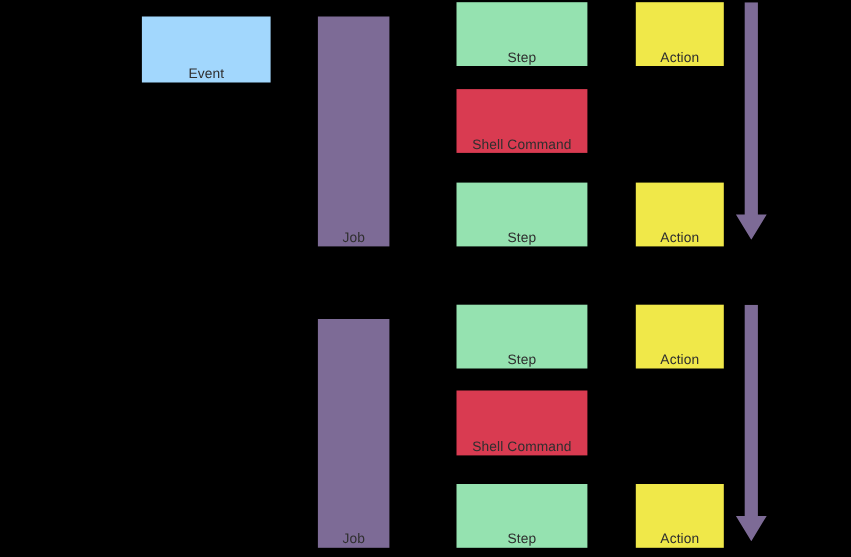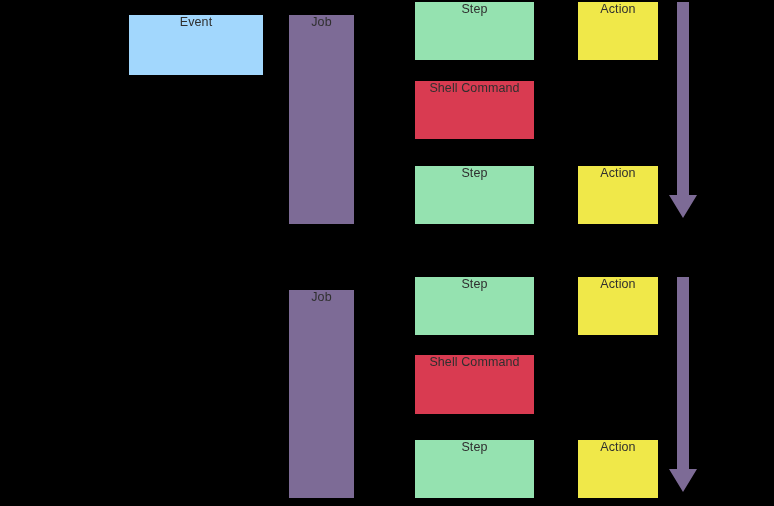--- a/index.html
+++ b/index.html
@@ -11,21 +11,21 @@
     position: relative;
     width: 774px;
     height: 506px;
     background: #000000;
     overflow: hidden;
     font-family: "Liberation Sans", "DejaVu Sans", sans-serif;
   }
   .node {
     position: absolute;
     display: flex;
-    align-items: flex-start;
+    align-items: flex-end;
     justify-content: center;
     box-sizing: border-box;
     color: #2f2f2f;
     font-size: 12.5px;
     line-height: 1.2;
     text-align: center;
     letter-spacing: 0.1px;
     white-space: nowrap;
   }
   .node-label {
@@ -36,21 +36,21 @@
   }
   .arrow svg {
     display: block;
   }
 </style>
 </head>
 <body>
 
 <div id="canvas">
 
-  <div class="node" style="left: 129px; top: 15px; width: 134px; height: 60px; background: rgb(162, 215, 253);">
+  <div class="node" style="left: 129px; top: 15px; width: 117px; height: 60px; background: rgb(162, 215, 253);">
     <span class="node-label">Event</span>
   </div>
 
   <div class="node" style="left: 289px; top: 15px; width: 65px; height: 209px; background: rgb(125, 107, 150);">
     <span class="node-label">Job</span>
   </div>
 
   <div class="node" style="left: 415px; top: 2px; width: 119px; height: 58px; background: rgb(149, 226, 176);">
     <span class="node-label">Step</span>
   </div>

